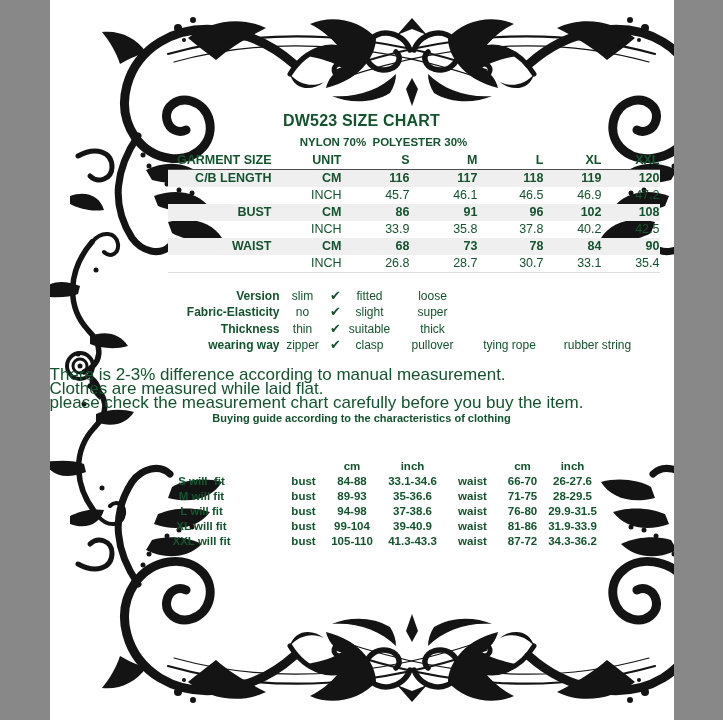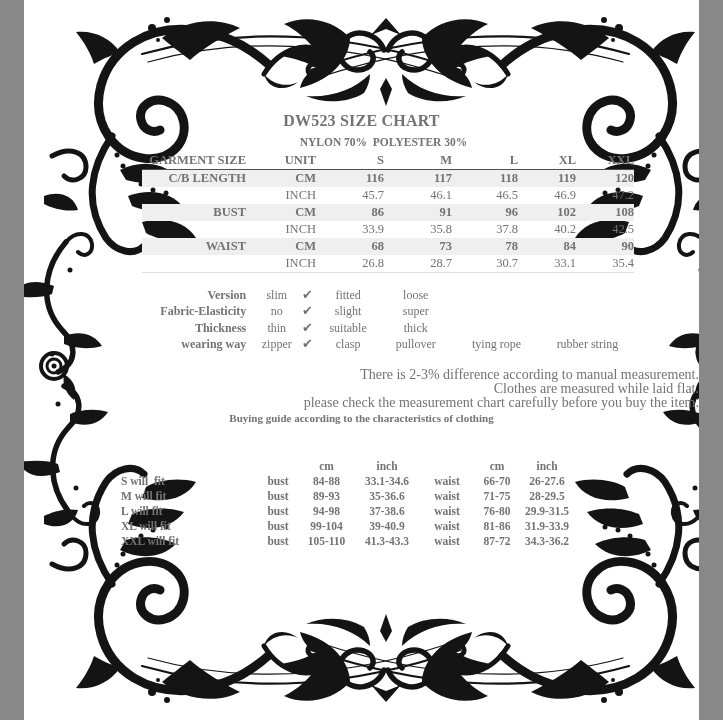--- a/index.html
+++ b/index.html
@@ -1,20 +1,20 @@
 <!DOCTYPE html>
 <html><head>
 <meta charset="utf-8">
 <style>
   html,body{margin:0;padding:0;background:#888;}
   *{box-sizing:border-box;}
   .canvas{
-    position:relative;width:675px;height:720px;margin:0 auto;
+    position:relative;width:624px;height:720px;margin:0 auto;
     background:#ffffff;overflow:hidden;
-    font-family:Liberation Serif, serif;color:#737373;
+    font-family:Liberation Sans, sans-serif;color:#14532d;
   }
   .frame{position:absolute;inset:0;width:723px;height:720px;pointer-events:none;}
 
   .title{position:absolute;left:0;right:0;top:112px;text-align:center;
          font-size:16px;font-weight:bold;letter-spacing:.2px;}
   .subtitle{position:absolute;left:0;right:0;top:136px;text-align:center;
             font-size:11.5px;font-weight:bold;white-space:pre;padding-left:44px;}
 
   
   .size-table{position:absolute;left:118px;top:152px;width:492px;
@@ -24,35 +24,35 @@
   .size-table .lbl{text-align:right;font-weight:bold;}
   .size-table tr.thead td{font-weight:bold;border-bottom:1.5px solid #4d4d4d;}
   .size-table tr.cm{background:#efefef;font-weight:bold;margin-left:48px;}
   .size-table tr.inch{font-weight:normal;}
   .size-table tr.last td{border-bottom:1px solid #dedede;}
 
   
   .attrs{position:absolute;left:118px;top:286px;width:492px;font-size:12px;}
   .attr-row{display:flex;align-items:flex-end;height:16.5px;}
   .a-lbl{width:112px;text-align:right;font-weight:bold;white-space:nowrap;}
-  .a-opt{display:inline-block;text-align:center;white-space:nowrap;margin-left:9px;}
+  .a-opt{display:inline-block;text-align:center;white-space:nowrap;}
   .o1{width:46px;} .o2{width:48px;} .o3{width:78px;} .o4{width:76px;} .o5{width:100px;}
   .a-check{width:20px;text-align:center;font-size:13px;}
 
   
-  .notes{position:absolute;left:0;right:0;top:368px;text-align:right;
-         font-size:14px;line-height:14px;}
+  .notes{position:absolute;left:0;right:0;top:368px;text-align:left;
+         font-size:17px;line-height:14px;}
   .guide-heading{position:absolute;left:0;right:0;top:412px;text-align:center;
                  font-size:11px;font-weight:bold;}
 
   
   .fit-table{position:absolute;left:97px;top:459px;border-collapse:collapse;
              table-layout:fixed;font-size:11.5px;font-weight:bold;}
   .fit-table td{padding:0;height:15px;line-height:15px;text-align:center;white-space:pre;overflow:hidden;}
-  .fit-table td.fl{text-align:left;padding-right:26px;}
+  .fit-table td.fl{text-align:center;padding-right:26px;}
   .fit-table td.bw{text-align:center;}
 </style>
 </head>
 <body>
 
 <div class="canvas">
 
   <svg class="frame" viewBox="0 0 723 720" xmlns="http://www.w3.org/2000/svg">
     <defs>
       <g id="corner" stroke="#141414" fill="none" stroke-linecap="round">

